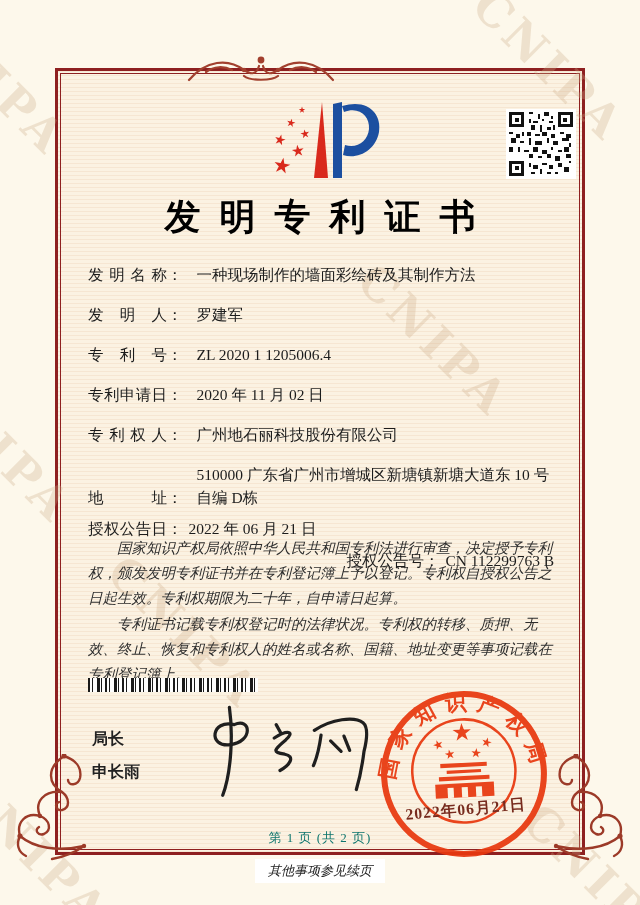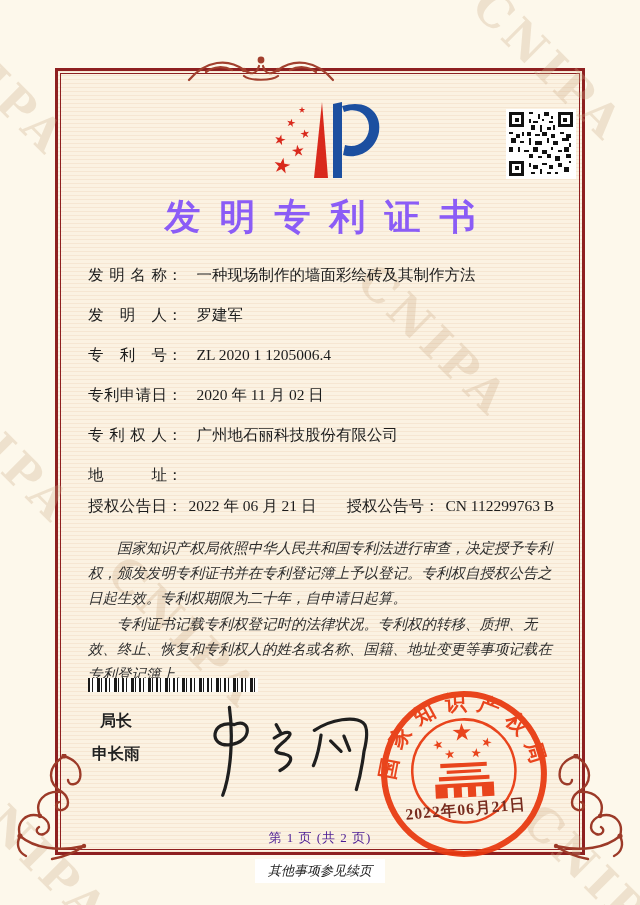--- a/index.html
+++ b/index.html
@@ -23,50 +23,50 @@
 
   .content{position:absolute;inset:0;z-index:3;}
 
   .cert-no{position:absolute;left:92px;top:103px;font-size:15px;letter-spacing:2px;}
 
   .logo{position:absolute;left:258px;top:96px;width:124px;height:90px;}
   .qr{position:absolute;left:506px;top:109px;width:64px;height:64px;background:#fff;padding:3px;}
 
   .title{position:absolute;left:55px;top:193px;width:530px;text-align:center;
          font-size:36px;font-weight:bold;letter-spacing:19px;padding-left:19px;
-         box-sizing:border-box;color:#8b5cf6;}
+         box-sizing:border-box;color:#000000;}
 
   .fields{position:absolute;left:88px;top:263px;width:470px;font-size:15.5px;}
   .row{display:flex;line-height:23px;margin-bottom:17px;align-items:flex-end;}
   .row.address{margin-bottom:8px;}
   .lbl{display:inline-block;width:79px;text-align:justify;text-align-last:justify;flex:0 0 79px;}
   .colon{flex:0 0 auto;}
   .val{flex:1;margin-left:14px;}
   .grant{display:flex;line-height:23px;}
-  .grant .pair2{margin-left:30px;}
+  .grant .pair2{margin-left:30px;margin-top:32px;}
   .grant .val2{margin-left:6px;}
 
   .paras{position:absolute;left:88px;top:536px;width:466px;font-size:14.5px;
          line-height:1.74;font-style:italic;color:#2d2d2d;}
   .paras p{margin:0;text-indent:2em;}
 
   .barcode{position:absolute;left:88px;top:678px;width:170px;height:14px;
     background:repeating-linear-gradient(90deg,
       #191919 0 2px,#fdfdfd 2px 4px,#191919 4px 5px,#fdfdfd 5px 9px,
       #191919 9px 12px,#fdfdfd 12px 13px,#191919 13px 14px,#fdfdfd 14px 17px);}
 
-  .sig-block{position:absolute;left:92px;top:704px;font-family:"Liberation Sans",sans-serif;
-             font-weight:bold;font-size:16px;line-height:33px;color:#222;text-align:center;}
+  .sig-block{position:absolute;left:92px;top:722px;font-family:"Liberation Sans",sans-serif;
+             font-weight:bold;font-size:16px;line-height:33px;color:#222;}
   .sig-svg{position:absolute;left:175px;top:696px;width:210px;height:105px;}
 
   .seal{position:absolute;left:376px;top:686px;width:176px;height:176px;
         transform:rotate(-3deg);opacity:0.93;}
 
   .page-info{position:absolute;left:55px;top:829px;width:530px;text-align:center;
-             font-size:13px;letter-spacing:1px;color:#4c1d95;}
+             font-size:13px;letter-spacing:1px;color:#0f766e;}
   .note-wrap{position:absolute;left:55px;top:859px;width:530px;text-align:center;}
   .note{display:inline-block;background:#ffffff;padding:3px 13px;font-size:13px;
         font-style:italic;color:#222;}
 
   .top-ornament{position:absolute;left:186px;top:48px;width:150px;height:36px;z-index:2;}
   .corner{position:absolute;width:100px;height:108px;z-index:4;}
   .corner.bl{left:6px;top:754px;}
   .corner.br{left:534px;top:754px;transform:scaleX(-1);}
 </style>
 </head>
@@ -234,20 +234,21 @@
           <span class="val">2020 年 11 月 02 日</span>
       </div>
       <div class="row">
         <span class="lbl">专利权人</span>
           <span class="colon">：</span>
           <span class="val">广州地石丽科技股份有限公司</span>
       </div>
       <div class="row address">
         <span class="lbl">地址</span>
           <span class="colon">：</span>
+          <span class="val">510000 广东省广州市增城区新塘镇新塘大道东 10 号自编 D栋</span>
       </div>
       <div class="grant">
         <span class="lbl">授权公告日</span>
           <span class="colon">：</span>
           <span class="val2">2022 年 06 月 21 日</span>
         <span class="pair2"><span>授权公告号</span><span>：</span><span class="val2">CN 112299763 B</span></span>
       </div>
     </div>
 
     <div class="paras">

